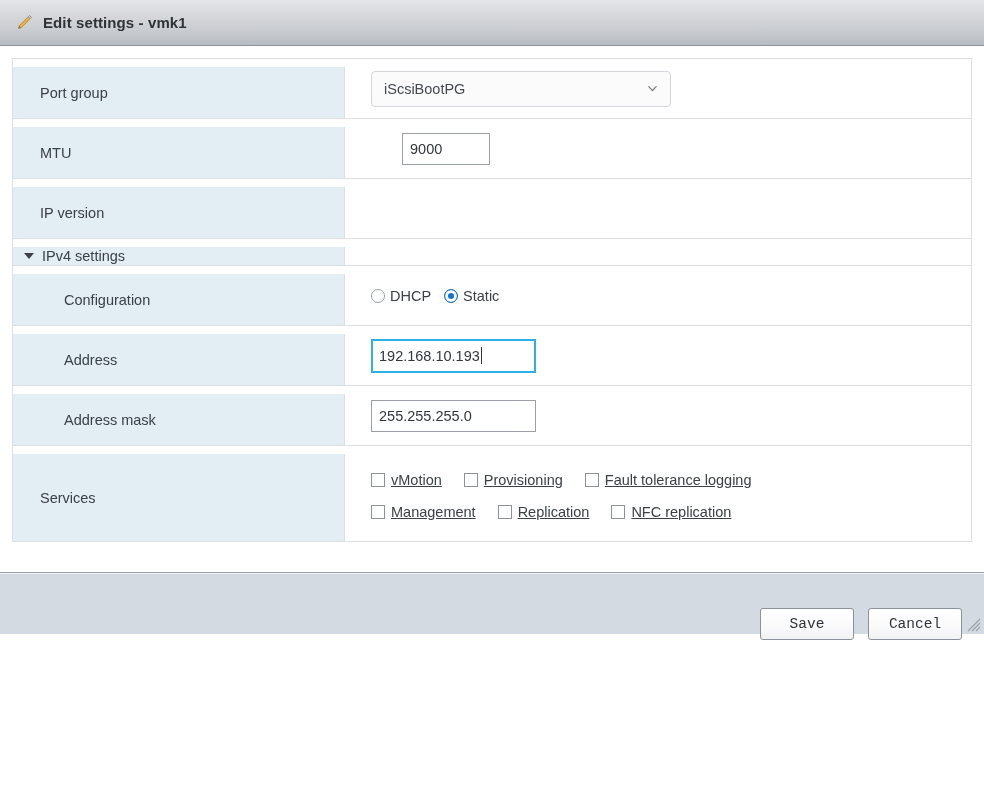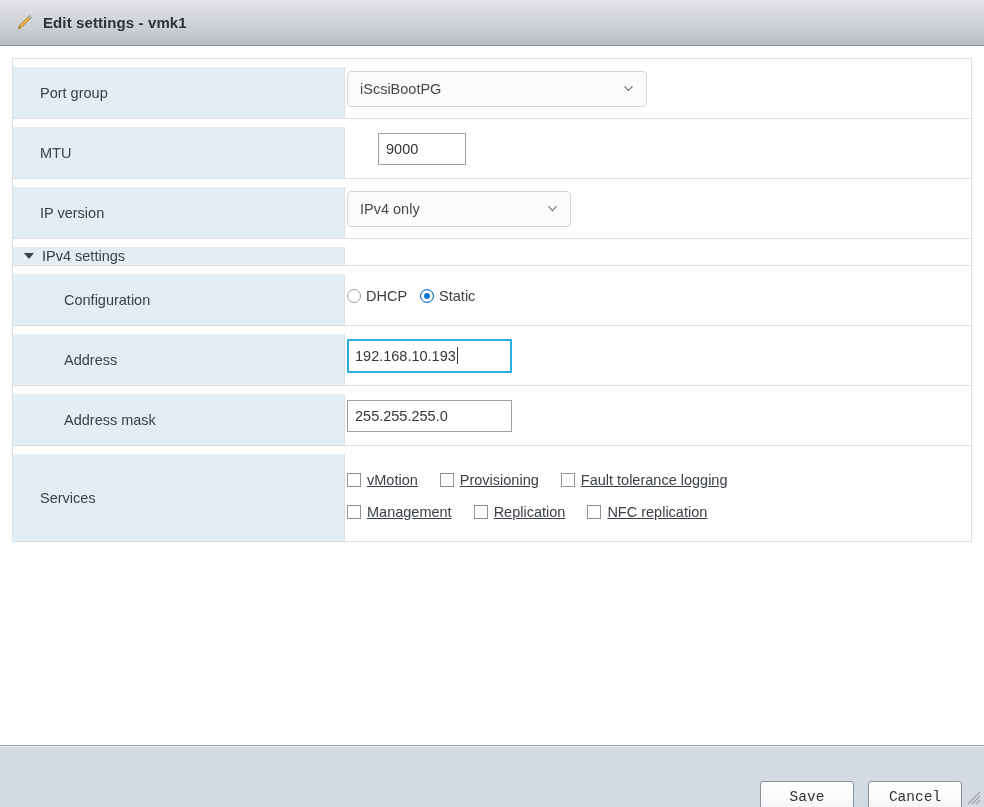--- a/index.html
+++ b/index.html
@@ -13,21 +13,21 @@
     font-family: "Liberation Sans", sans-serif;
     font-size: 14px;
     color: #32373c;
     overflow: hidden;
   }
 
   
   .dialog {
     position: relative;
     width: 984px;
-    height: 807px;
+    height: 634px;
     box-sizing: border-box;
     background: #ffffff;
     display: flex;
     flex-direction: column;
     justify-content: space-between;
   }
 
   
   .titlebar {
     height: 46px;
@@ -103,21 +103,21 @@
   }
   .cell-label.indent {
     padding-left: 51px;
   }
   .cell-value {
     flex: 1 1 auto;
     background: #ffffff;
     box-sizing: border-box;
     display: flex;
     align-items: center;
-    padding-left: 2px;
+    padding-left: 26px;
   }
   .row.tall .cell-value {
     flex-direction: column;
     align-items: flex-start;
     justify-content: center;
     gap: 16px;
     padding-top: 4px;
   }
 
   .caret {
@@ -334,28 +334,20 @@
         <div class="cell-label">MTU</div>
         <div class="cell-value">
           <div class="textinput w-mtu">
             <span>9000</span>
           </div>
         </div>
       </div>
 
       <div class="row">
         <div class="cell-label">IP version</div>
-        <div class="cell-value">
-          <div class="select w-ipver">
-            <span>IPv4 only</span>
-            <svg class="chev" viewBox="0 0 12 12">
-              <path d="M2 4 L6 8.4 L10 4" fill="none" stroke="#6f757b" stroke-width="1.3" stroke-linecap="round" stroke-linejoin="round"></path>
-            </svg>
-          </div>
-        </div>
       </div>
 
       <div class="row section">
         <div class="cell-label">
           <span class="caret"></span>
           <span class="section-label-text">IPv4 settings</span>
         </div>
         <div class="cell-value"></div>
       </div>
 

